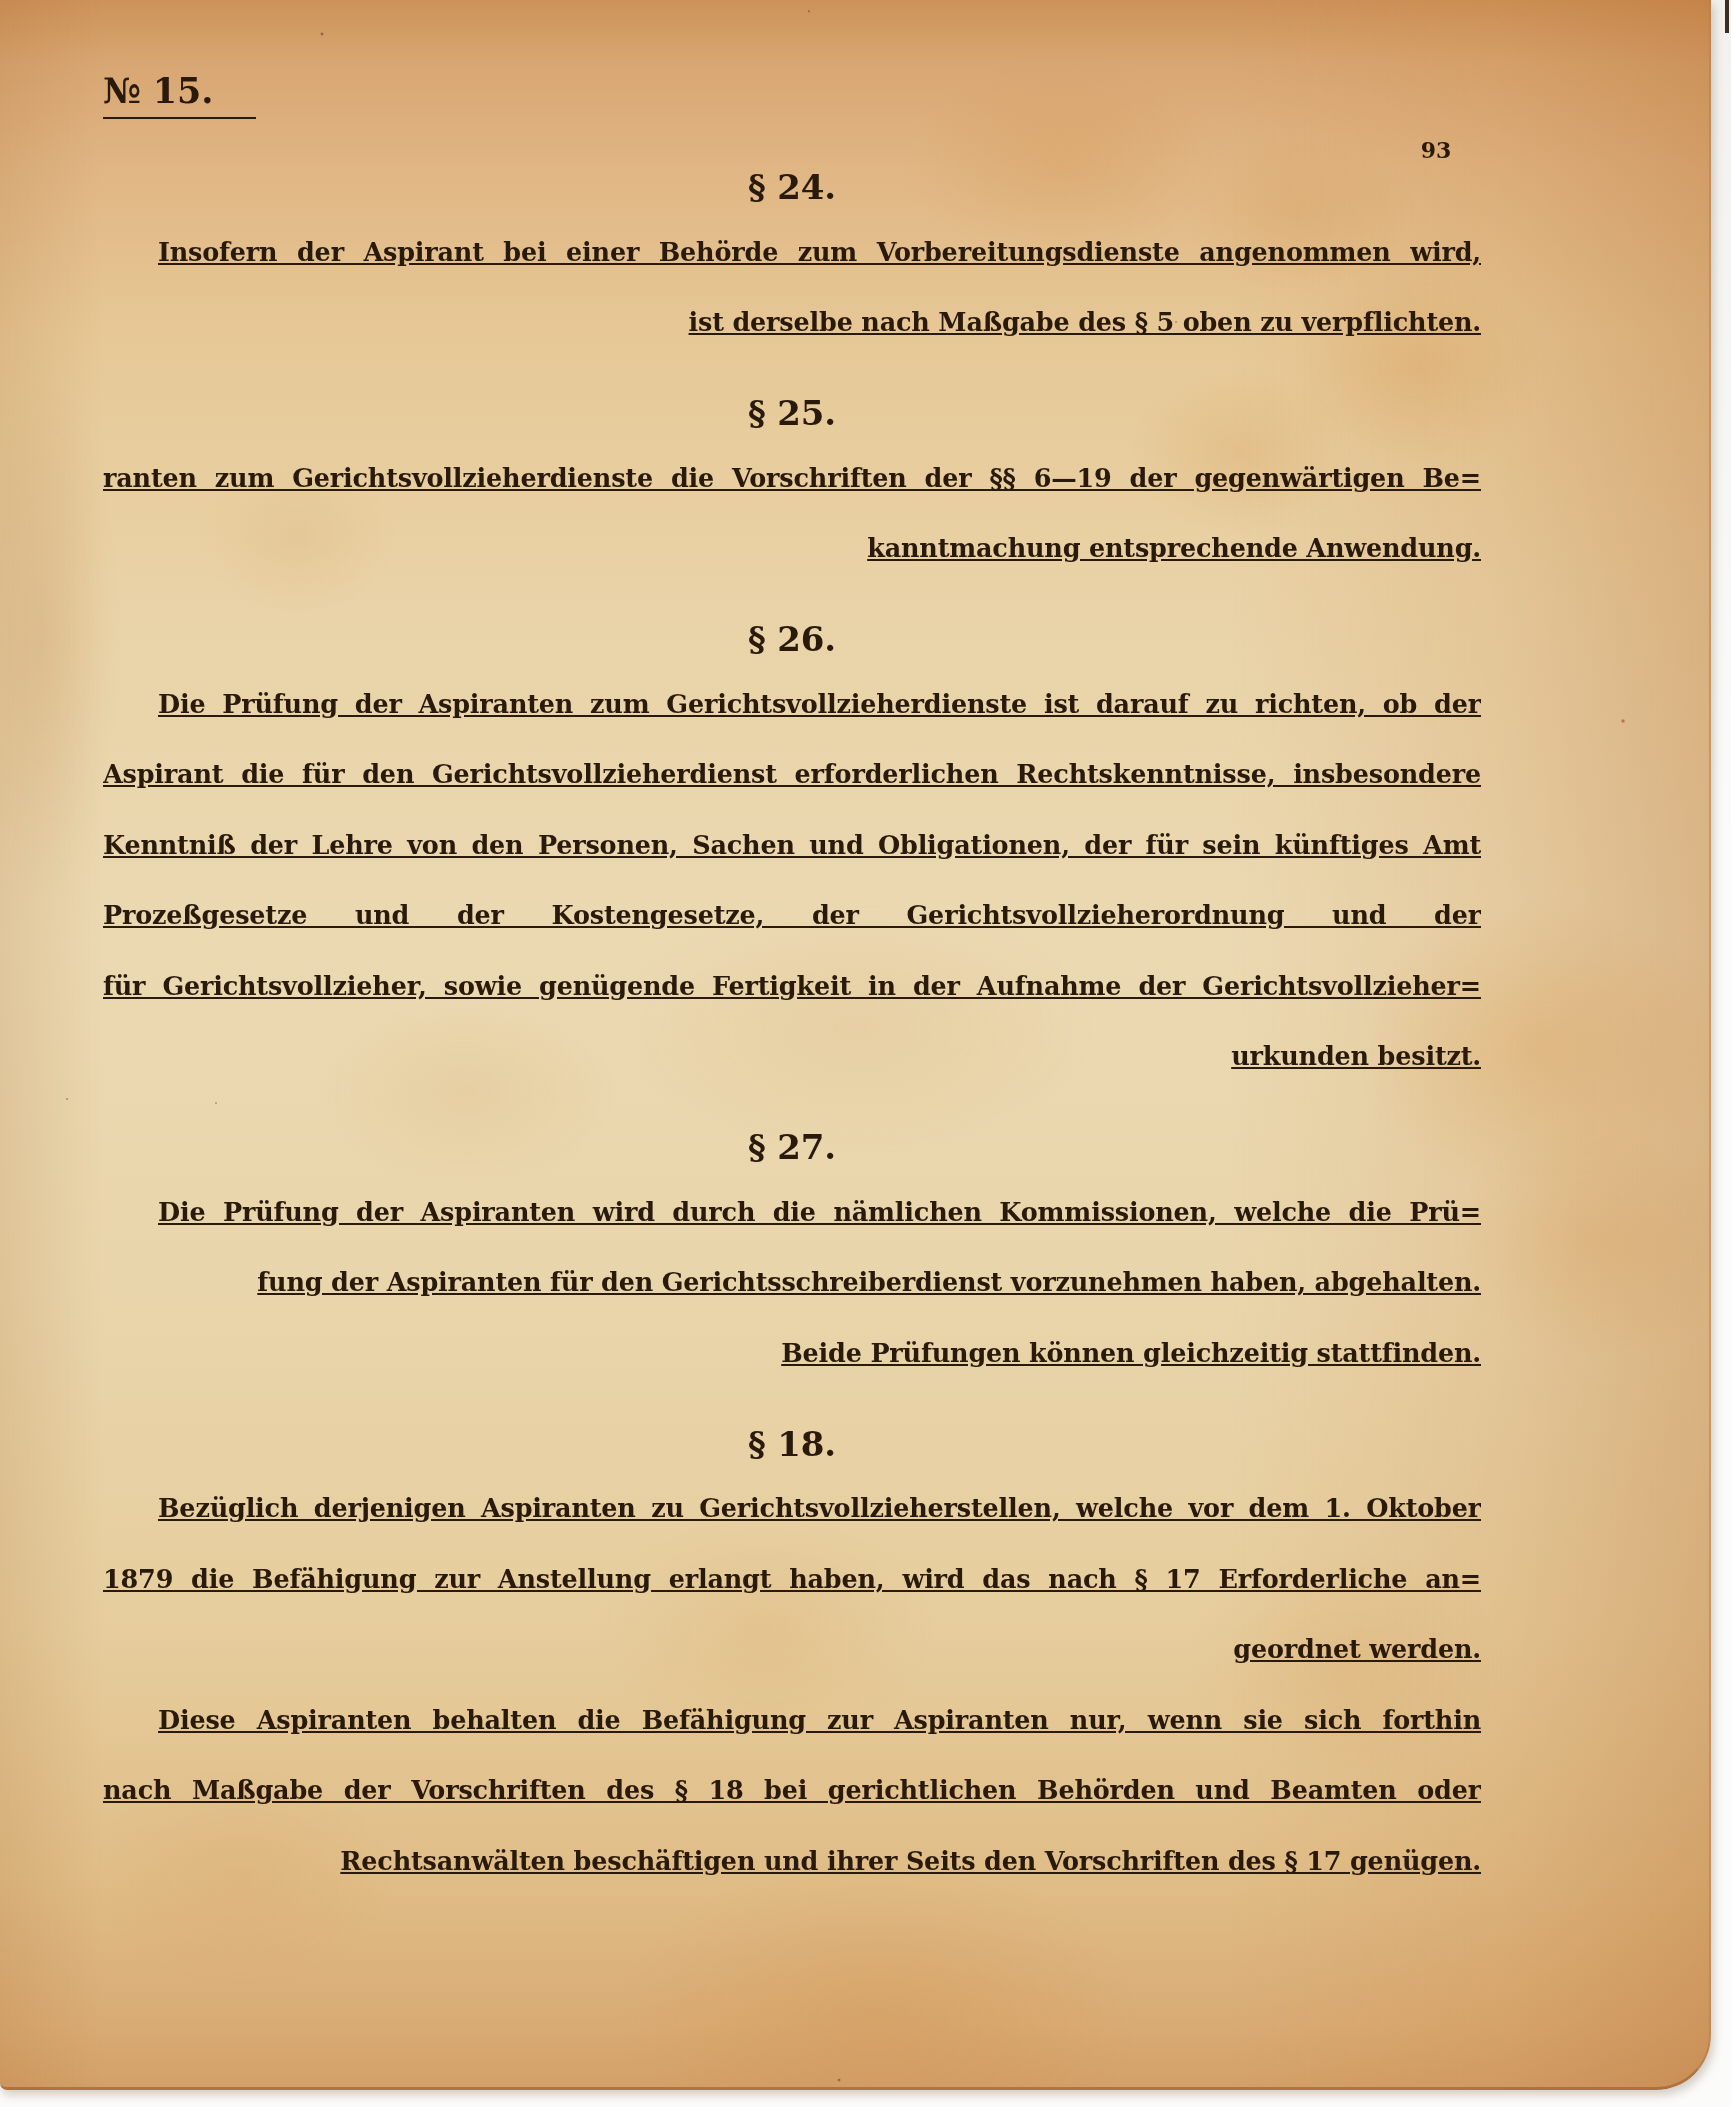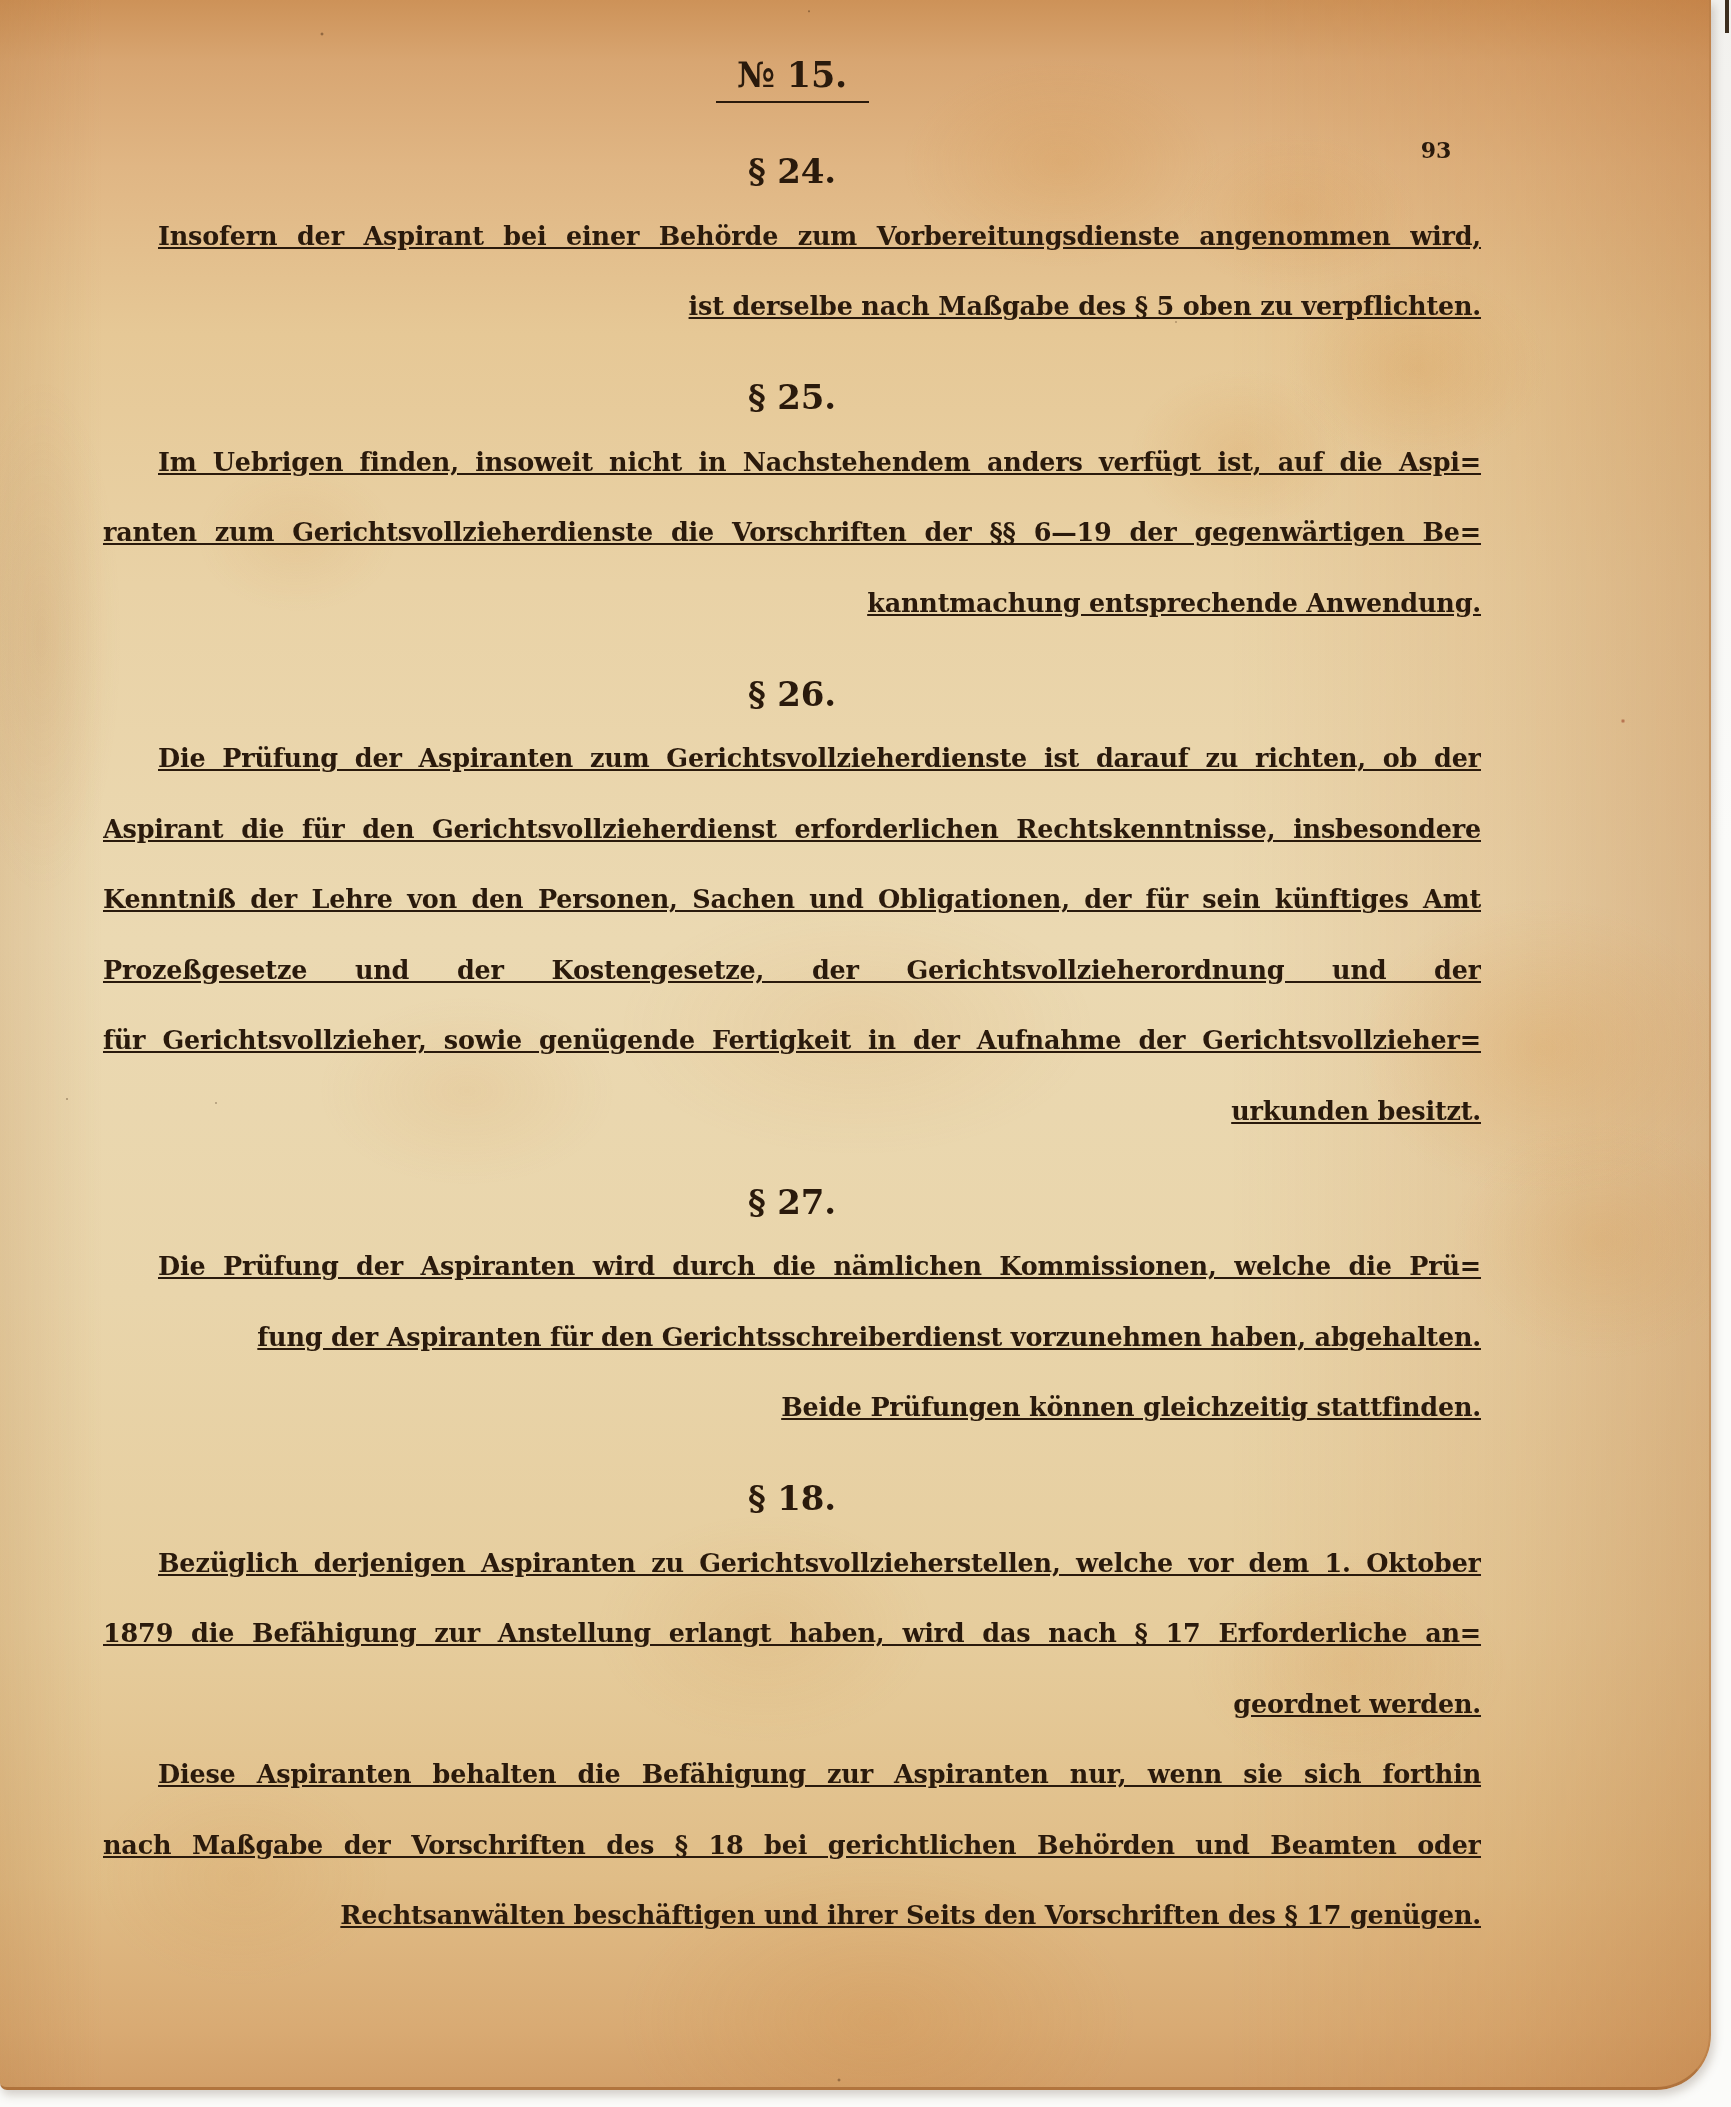--- a/index.html
+++ b/index.html
@@ -73,22 +73,22 @@
     position: absolute;
     left: 103px;
     top: 0;
     width: 1378px;
     color: #2a1a0c;
     font-weight: bold;
     letter-spacing: -0.2px;
   }
   .masthead {
     position: relative;
-    padding-top: 54px;
-    text-align: center;
+    padding-top: 70px;
+    text-align: left;
   }
   .issue {
     font-size: 35px;
     line-height: 41px;
     display: inline-block;
   }
   .header-rule {
     width: 153px;
     height: 2.8px;
     background: #2a1a0c;
@@ -147,21 +147,20 @@
     </div>
 
     <section>
       <h2 class="sec-h">§ 24.</h2>
       <p class="line first">Insofern der Aspirant bei einer Behörde zum Vorbereitungsdienste angenommen wird,</p>
       <p class="line last">ist derselbe nach Maßgabe des § 5 oben zu verpflichten.</p>
     </section>
 
     <section>
       <h2 class="sec-h">§ 25.</h2>
-      <p class="line first">Im Uebrigen finden, insoweit nicht in Nachstehendem anders verfügt ist, auf die Aspi=</p>
       <p class="line">ranten zum Gerichtsvollzieherdienste die Vorschriften der §§ 6—19 der gegenwärtigen Be=</p>
       <p class="line last">kanntmachung entsprechende Anwendung.</p>
     </section>
 
     <section>
       <h2 class="sec-h">§ 26.</h2>
       <p class="line first">Die Prüfung der Aspiranten zum Gerichtsvollzieherdienste ist darauf zu richten, ob der</p>
       <p class="line">Aspirant die für den Gerichtsvollzieherdienst erforderlichen Rechtskenntnisse, insbesondere</p>
       <p class="line">Kenntniß der Lehre von den Personen, Sachen und Obligationen, der für sein künftiges Amt</p>
       <p class="line">Prozeßgesetze und der Kostengesetze, der Gerichtsvollzieherordnung und der Dienstanweisungen</p>

